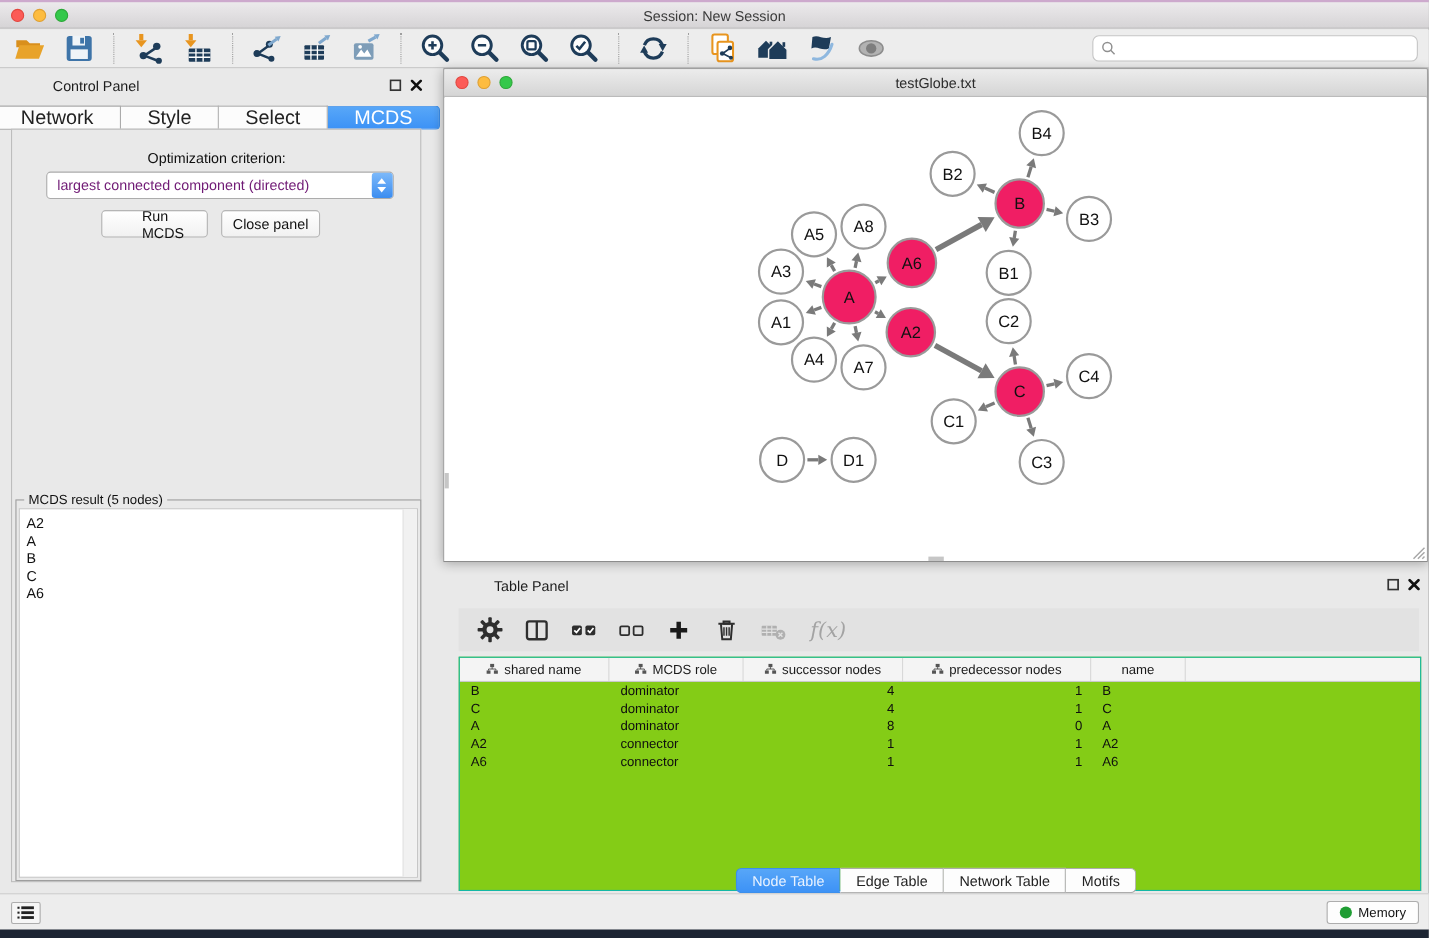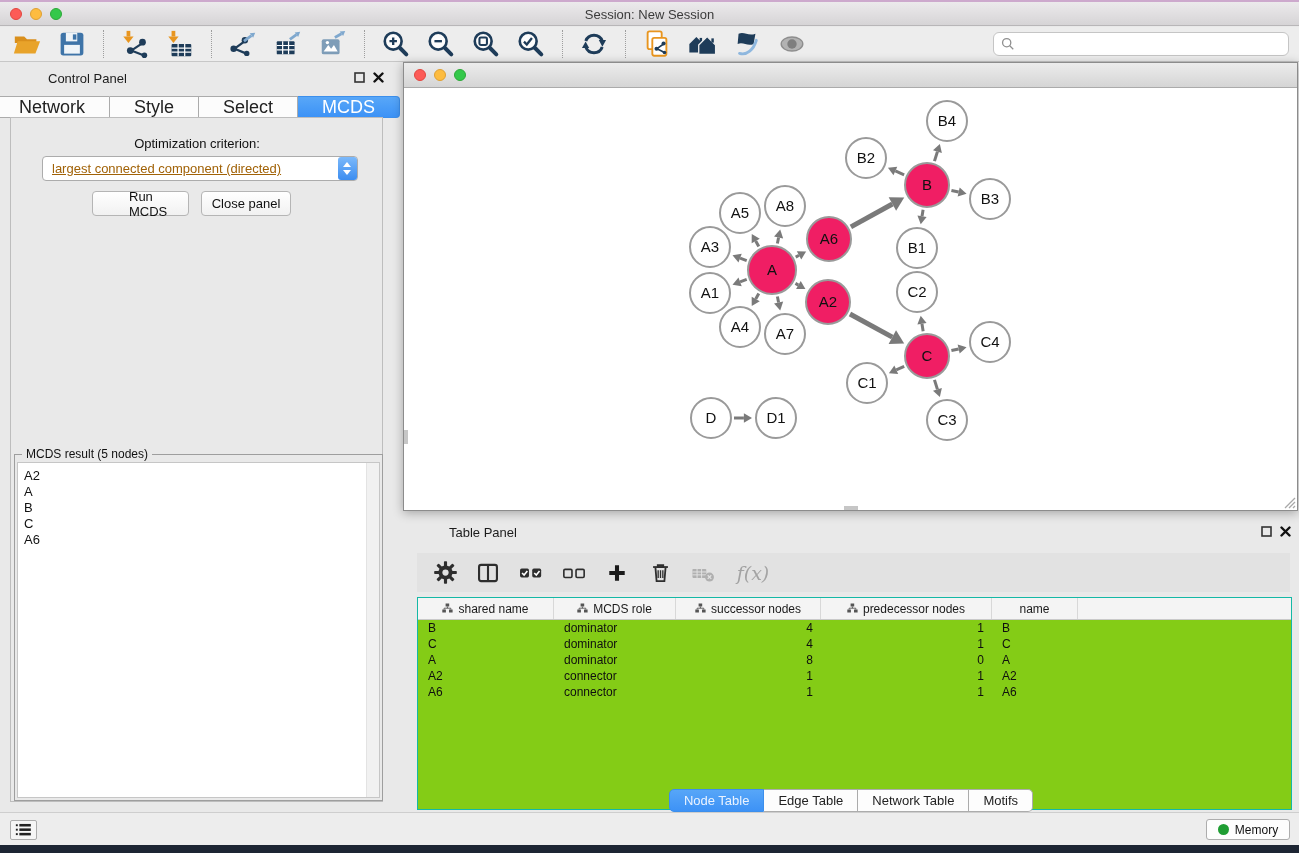--- a/index.html
+++ b/index.html
@@ -27,21 +27,21 @@
   .panel-title{position:absolute;left:10px;top:8px;font-size:13px;color:#1C1C1C;margin-left:36px;}
   .panel-btns{position:absolute;right:8px;top:9px;display:flex;gap:8px;align-items:center;}
   .tabs{position:absolute;left:0;top:33px;width:100%;display:flex;justify-content:center;}
   .tab{height:22px;line-height:21px;padding:0 24px;font-size:18px;background:#FCFCFC;border:1px solid #ABABAB;border-left:none;color:#222;cursor:default;}
   .tab:first-child{border-left:1px solid #ABABAB;border-radius:4px 0 0 4px;}
   .tab:last-child{border-radius:0 4px 4px 0;}
   .tab.active{background:linear-gradient(#58A7F8,#3C92F6);border-color:#3C8FEC;color:#FFFFFF;}
   .content-box{position:absolute;left:8px;top:54px;width:373px;height:685px;border:1px solid #BDBDBD;background:#E9E9E9;}
   .opt-label{position:absolute;left:0;top:73px;width:100%;text-align:center;font-size:13px;color:#101010;}
   .dropdown{position:absolute;left:40px;top:93px;width:316px;height:25px;background:#fff;border:1px solid #ACACAC;border-radius:4px;display:flex;align-items:center;}
-  .dropdown .val{flex:1;font-size:13px;padding-left:9px;color:#a16207;white-space:nowrap;overflow:hidden;text-decoration:underline;}
+  .dropdown .val{flex:1;font-size:13px;padding-left:9px;color:#701a75;white-space:nowrap;overflow:hidden;}
   .stepper{width:19px;height:23px;margin-right:0px;border-radius:3px;background:linear-gradient(#7CB9FA,#3C8DF0);position:relative;}
   .stepper .up{position:absolute;left:5px;top:5px;width:0;height:0;border-left:4.5px solid transparent;border-right:4.5px solid transparent;border-bottom:5px solid #fff;}
   .stepper .down{position:absolute;left:5px;bottom:5px;width:0;height:0;border-left:4.5px solid transparent;border-right:4.5px solid transparent;border-top:5px solid #fff;}
   .btn{position:absolute;height:25px;border:1px solid #B5B5B5;background:linear-gradient(#FFFFFF,#F1F1F1);border-radius:4px;font-size:13px;display:flex;align-items:center;justify-content:center;color:#111;}
   .result-box{position:absolute;left:12px;top:391px;width:369px;height:347px;border:1px solid #9E9E9E;background:#E9E9E9;}
   .result-legend{position:absolute;left:7px;top:-8px;background:#E9E9E9;padding:0 4px;font-size:12px;color:#111;}
   .result-list{position:absolute;left:2px;top:7px;right:2px;bottom:2px;background:#fff;border:1px solid #C6C6C6;overflow:hidden;}
   .result-scroll{position:absolute;right:0;top:0;bottom:0;width:13px;background:#F1F1F1;border-left:1px solid #E3E3E3;}
   .result-item{height:16px;line-height:16px;font-size:13px;padding-left:6px;color:#111;}
   .result-items{padding-top:5px;}
@@ -283,20 +283,21 @@
     </div>
   </div>
 
   <div class="netwin">
     <div class="net-titlebar">
       <div class="lights" style="top:6px;">
         <div class="light red"></div>
         <div class="light yellow"></div>
         <div class="light green"></div>
       </div>
+      <div class="net-title">testGlobe.txt</div>
     </div>
     <div class="net-canvas">
       <svg id="net-svg" width="893" height="422" viewBox="0 0 893 422">
           <g>
             <line x1="342.68571210293186" y1="190.39078421988012" x2="336.0958756109588" y2="192.83540098303143" stroke="#7A7A7A" stroke-width="3"></line>
             <polygon points="328.50158924183836,195.65263624899546 334.47857388420164,188.47571806742525 337.71317733771593,197.19508389863762" fill="#7A7A7A"></polygon>
             <line x1="342.68571210293186" y1="171.60921578011988" x2="336.0958756109588" y2="169.16459901696857" stroke="#7A7A7A" stroke-width="3"></line>
             <polygon points="328.50158924183836,166.34736375100454 337.71317733771593,164.80491610136238 334.47857388420164,173.52428193257475" fill="#7A7A7A"></polygon>
             <line x1="354.78256156889375" y1="204.543562205408" x2="351.7140656903152" y2="210.00932048912605" stroke="#7A7A7A" stroke-width="3"></line>
             <polygon points="347.74883416098334,217.07238915074845 347.6593410882727,207.73298387043553 355.76879029235766,212.28565710781658" fill="#7A7A7A"></polygon>

